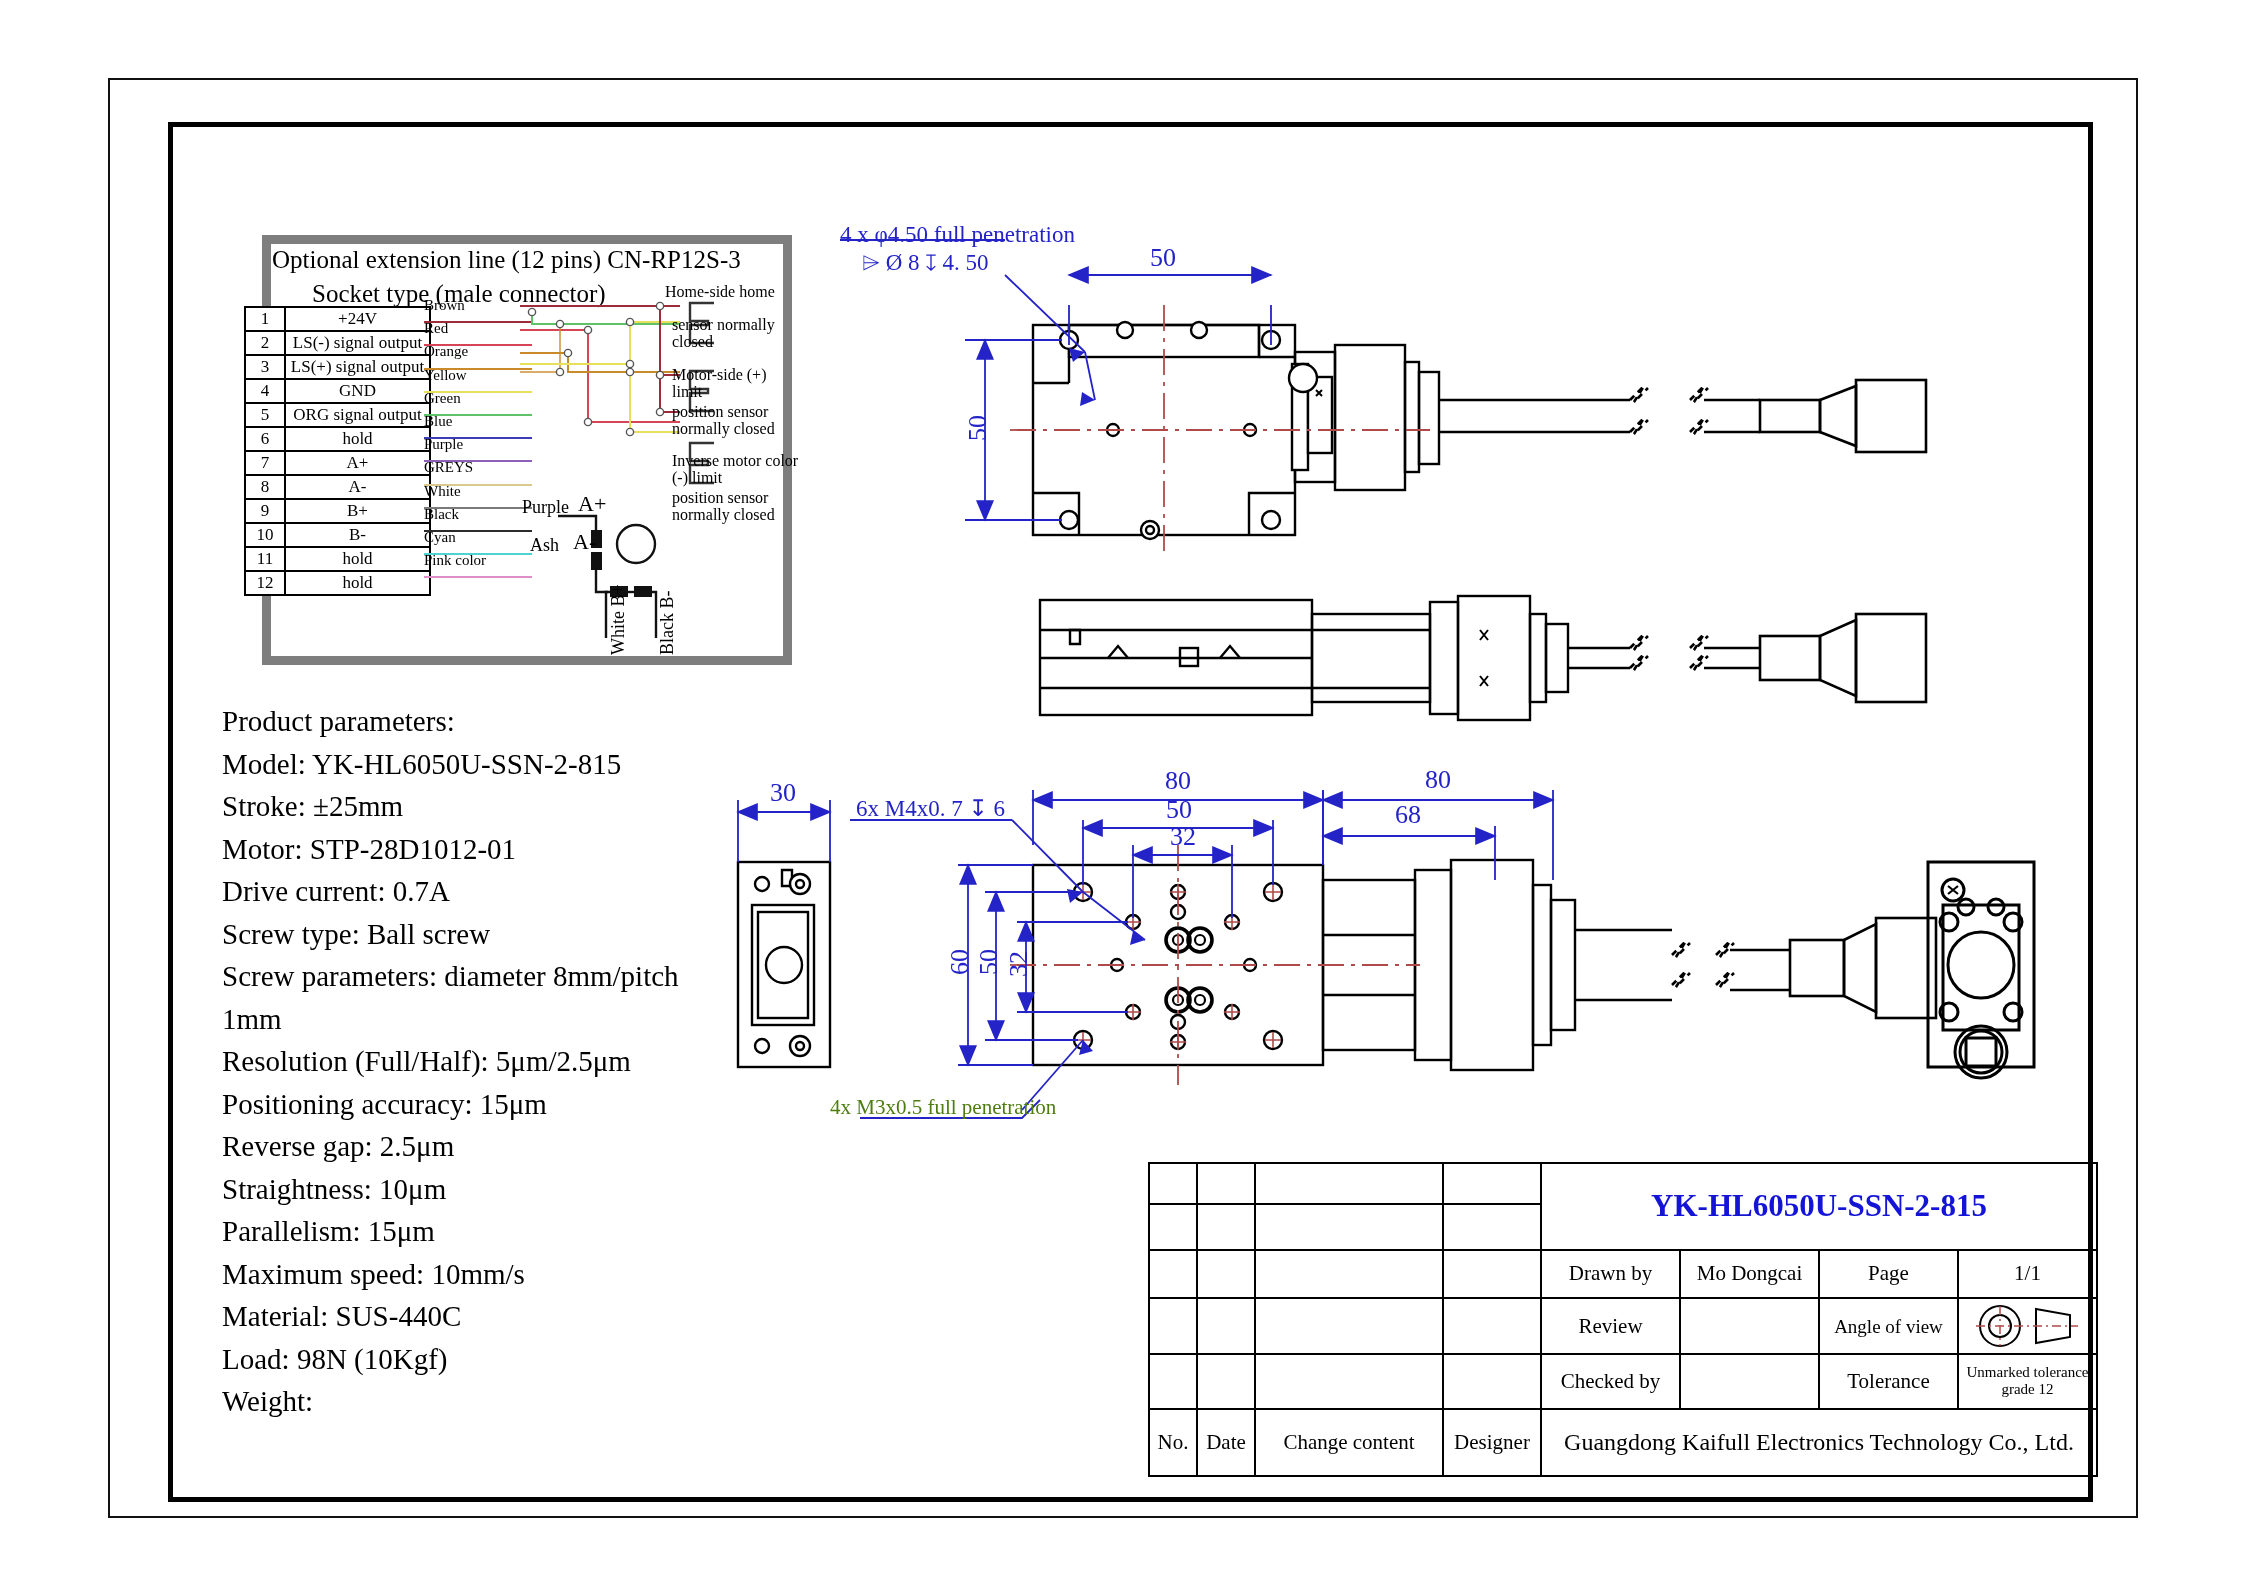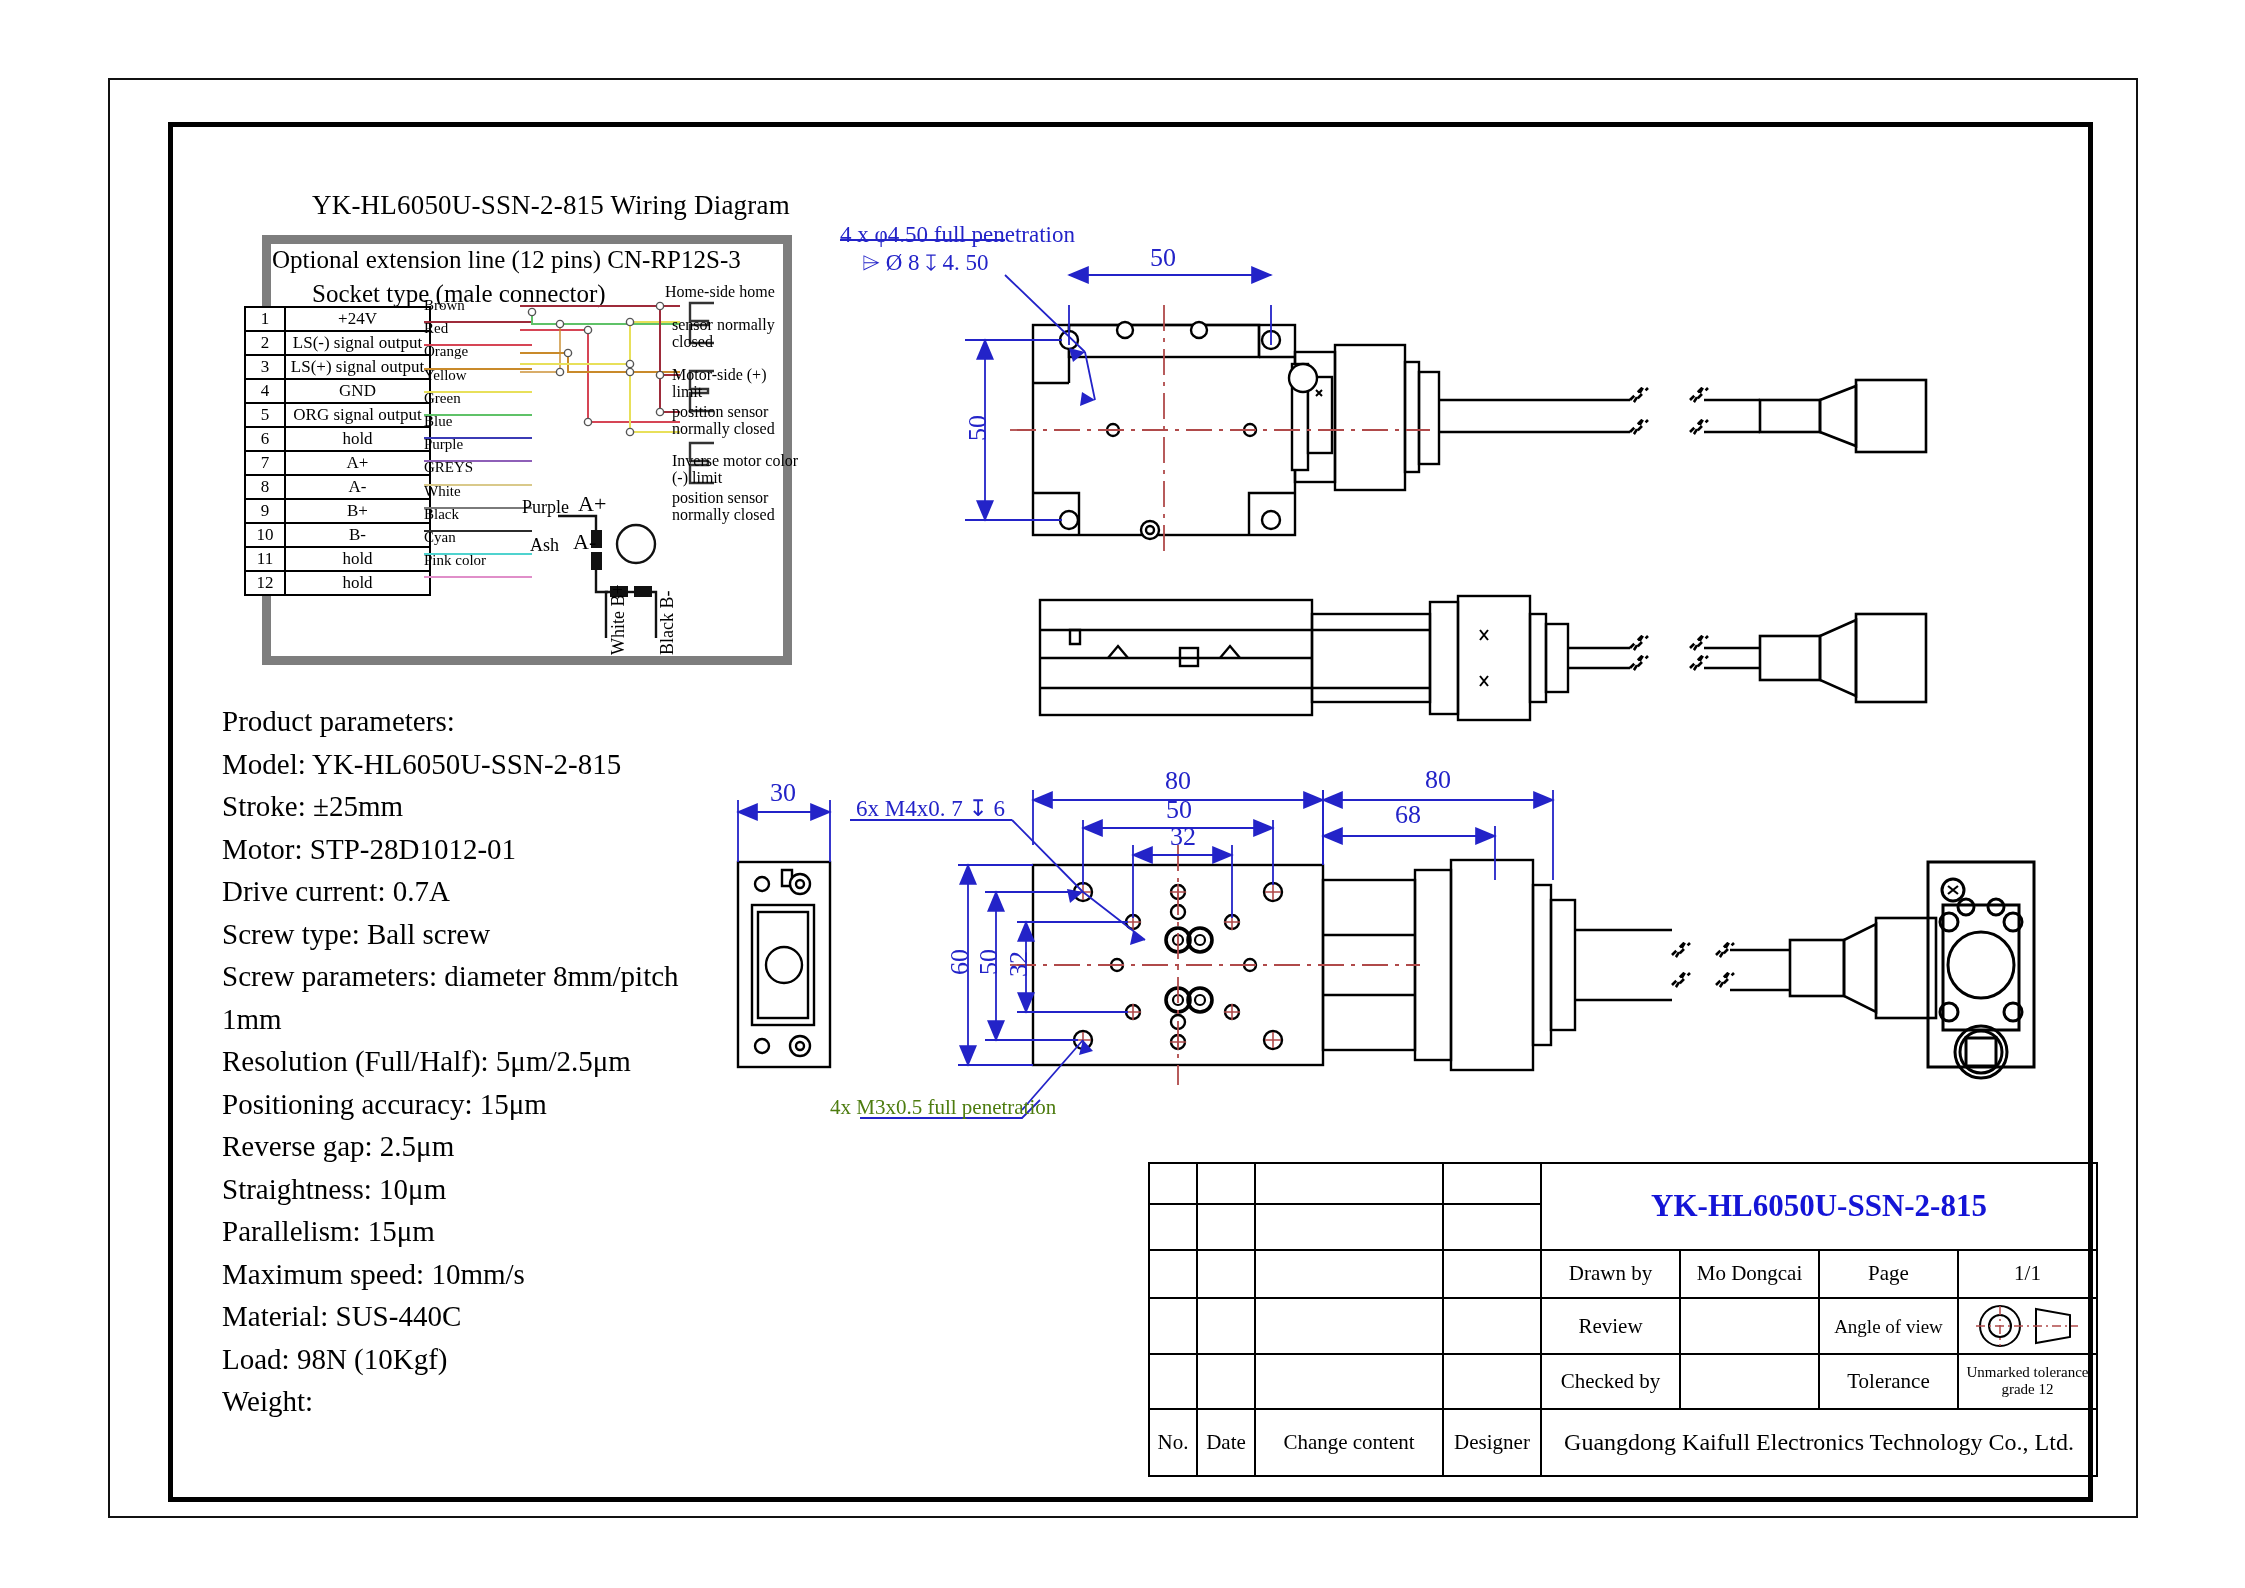--- a/index.html
+++ b/index.html
@@ -52,21 +52,20 @@
   .tb .aov{font-size:19px;line-height:21px;}
 </style>
 </head>
 <body>
 
 <div id="sheet">
 
   <div class="outer-border"></div>
   <div class="inner-border"></div>
 
-  <div class="wiring-title">YK-HL6050U-SSN-2-815 Wiring Diagram</div>
   <div class="wiring-panel"></div>
   <div class="opt-line">Optional extension line (12 pins) CN-RP12S-3</div>
   <div class="socket-line">Socket type (male connector)</div>
 
   <table class="pin-table">
     <tbody id="pin-rows">
         <tr>
           <td class="num">1</td>
           <td class="fn">+24V</td>
         </tr>

